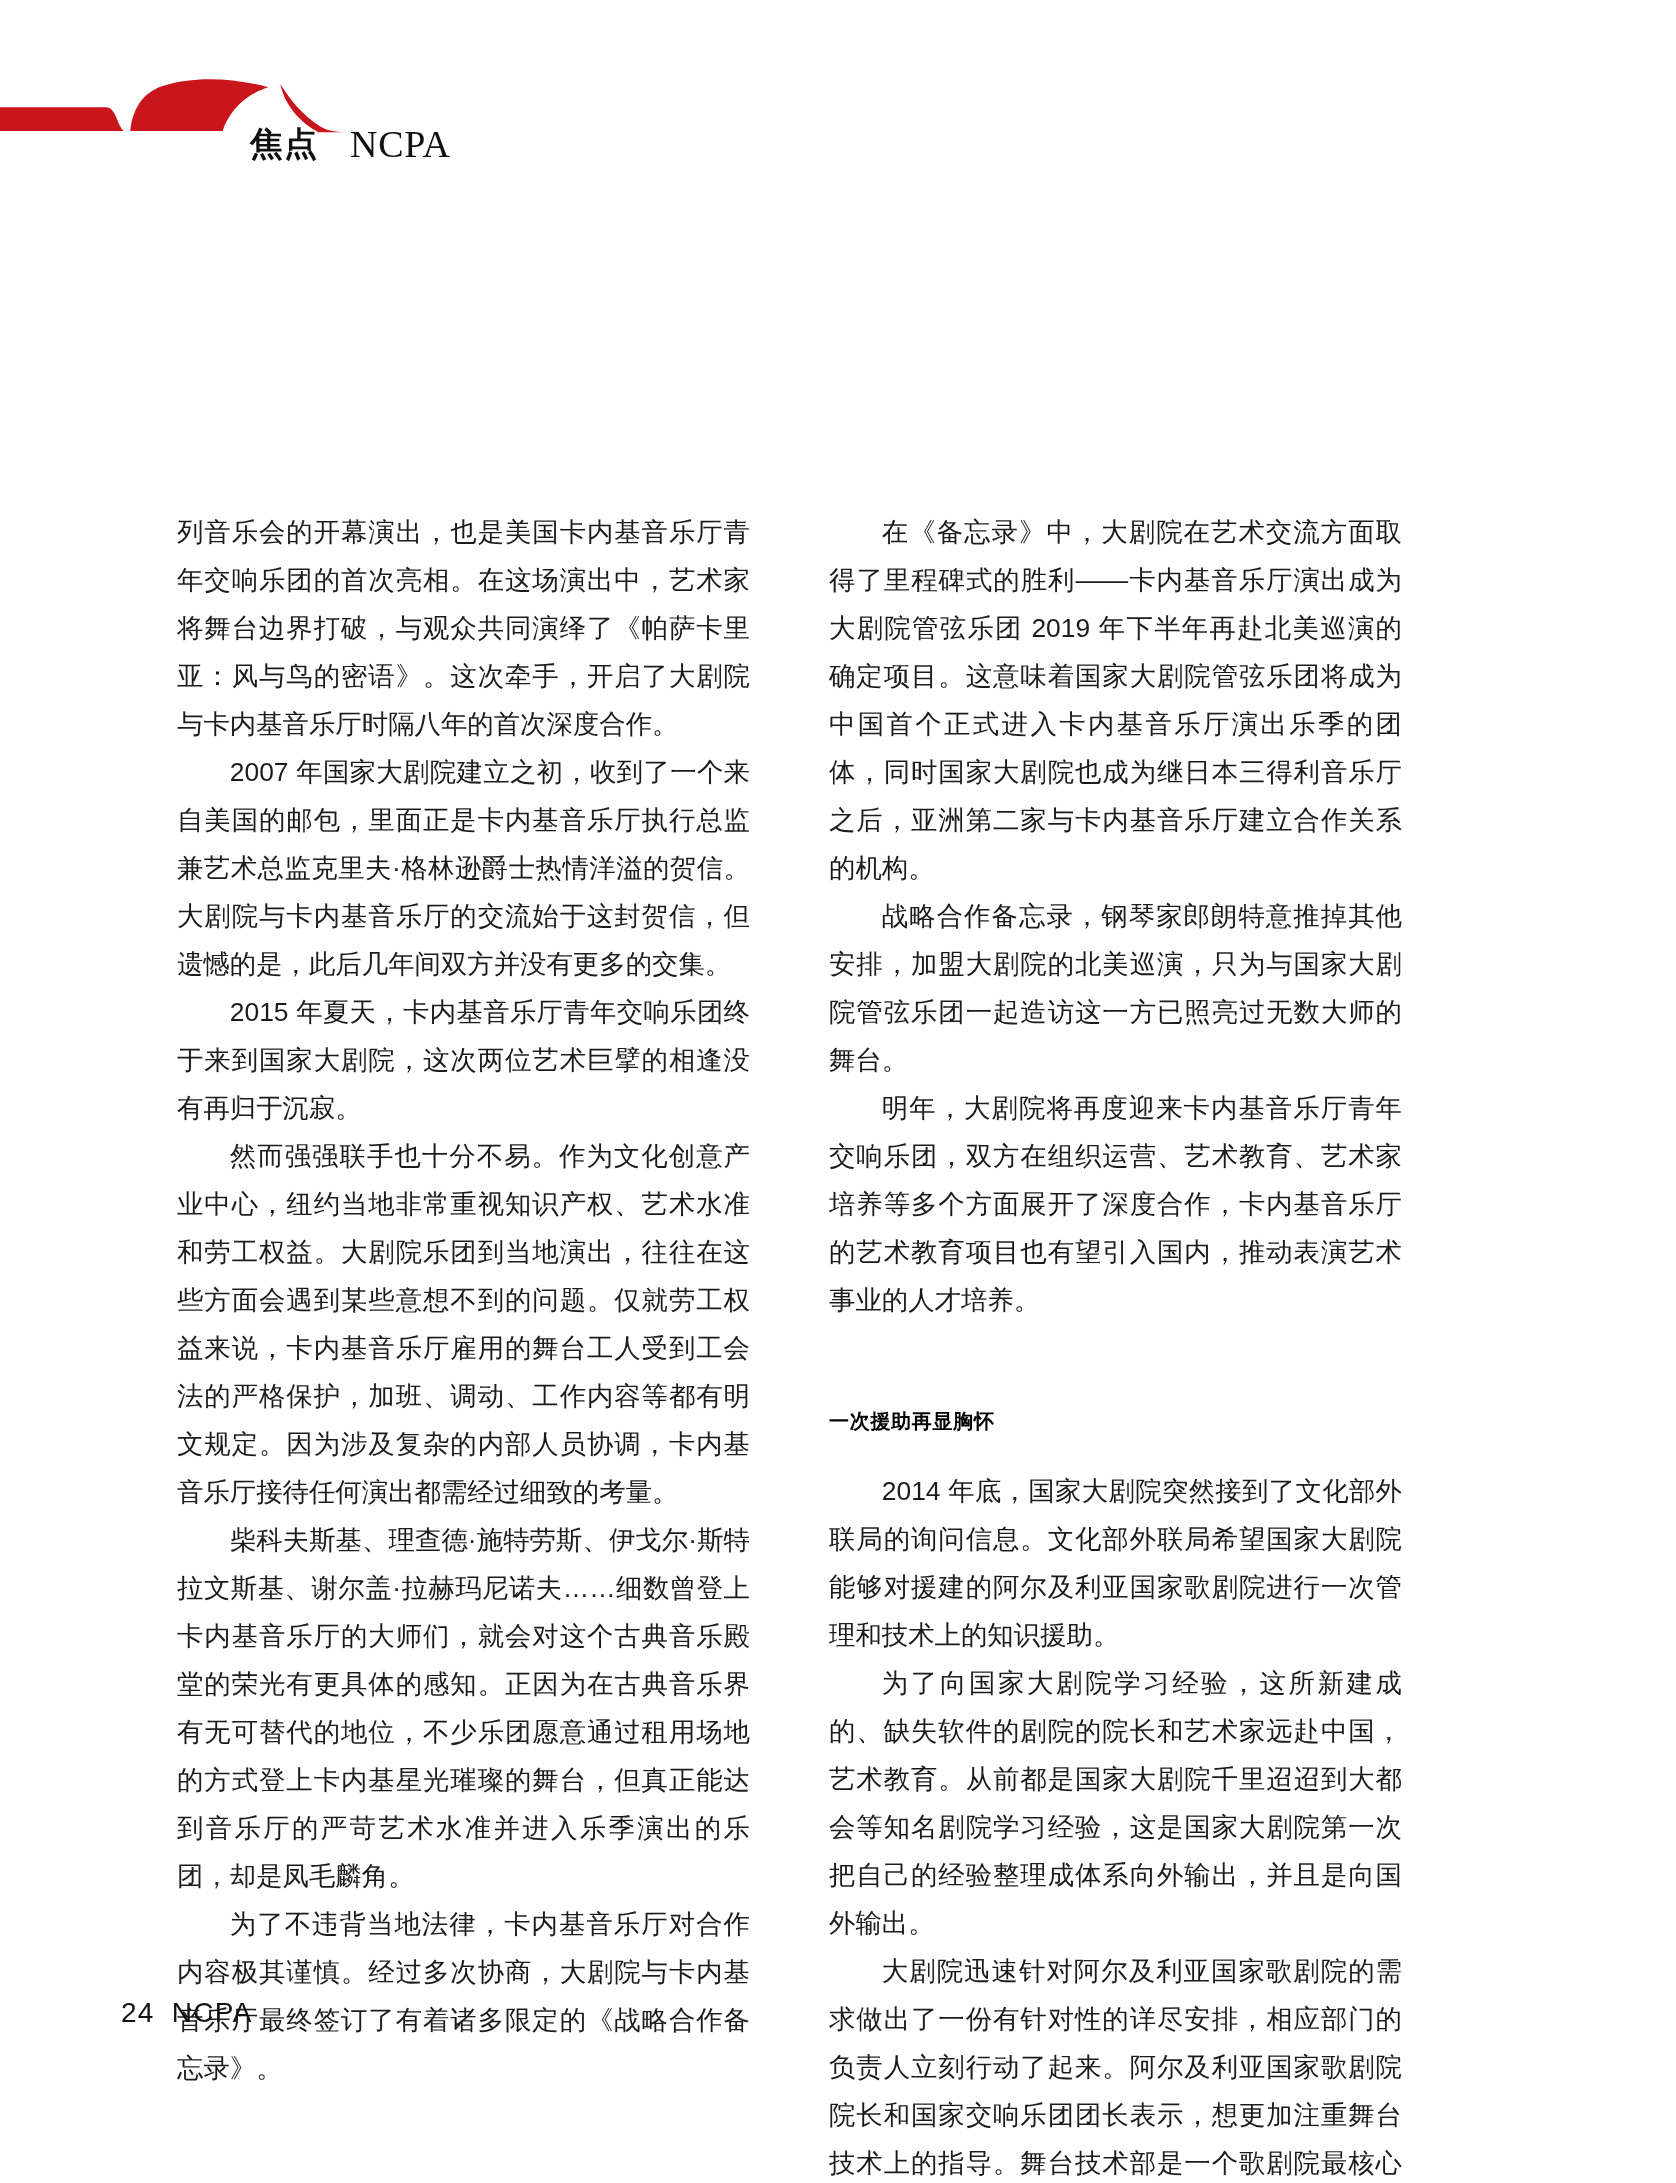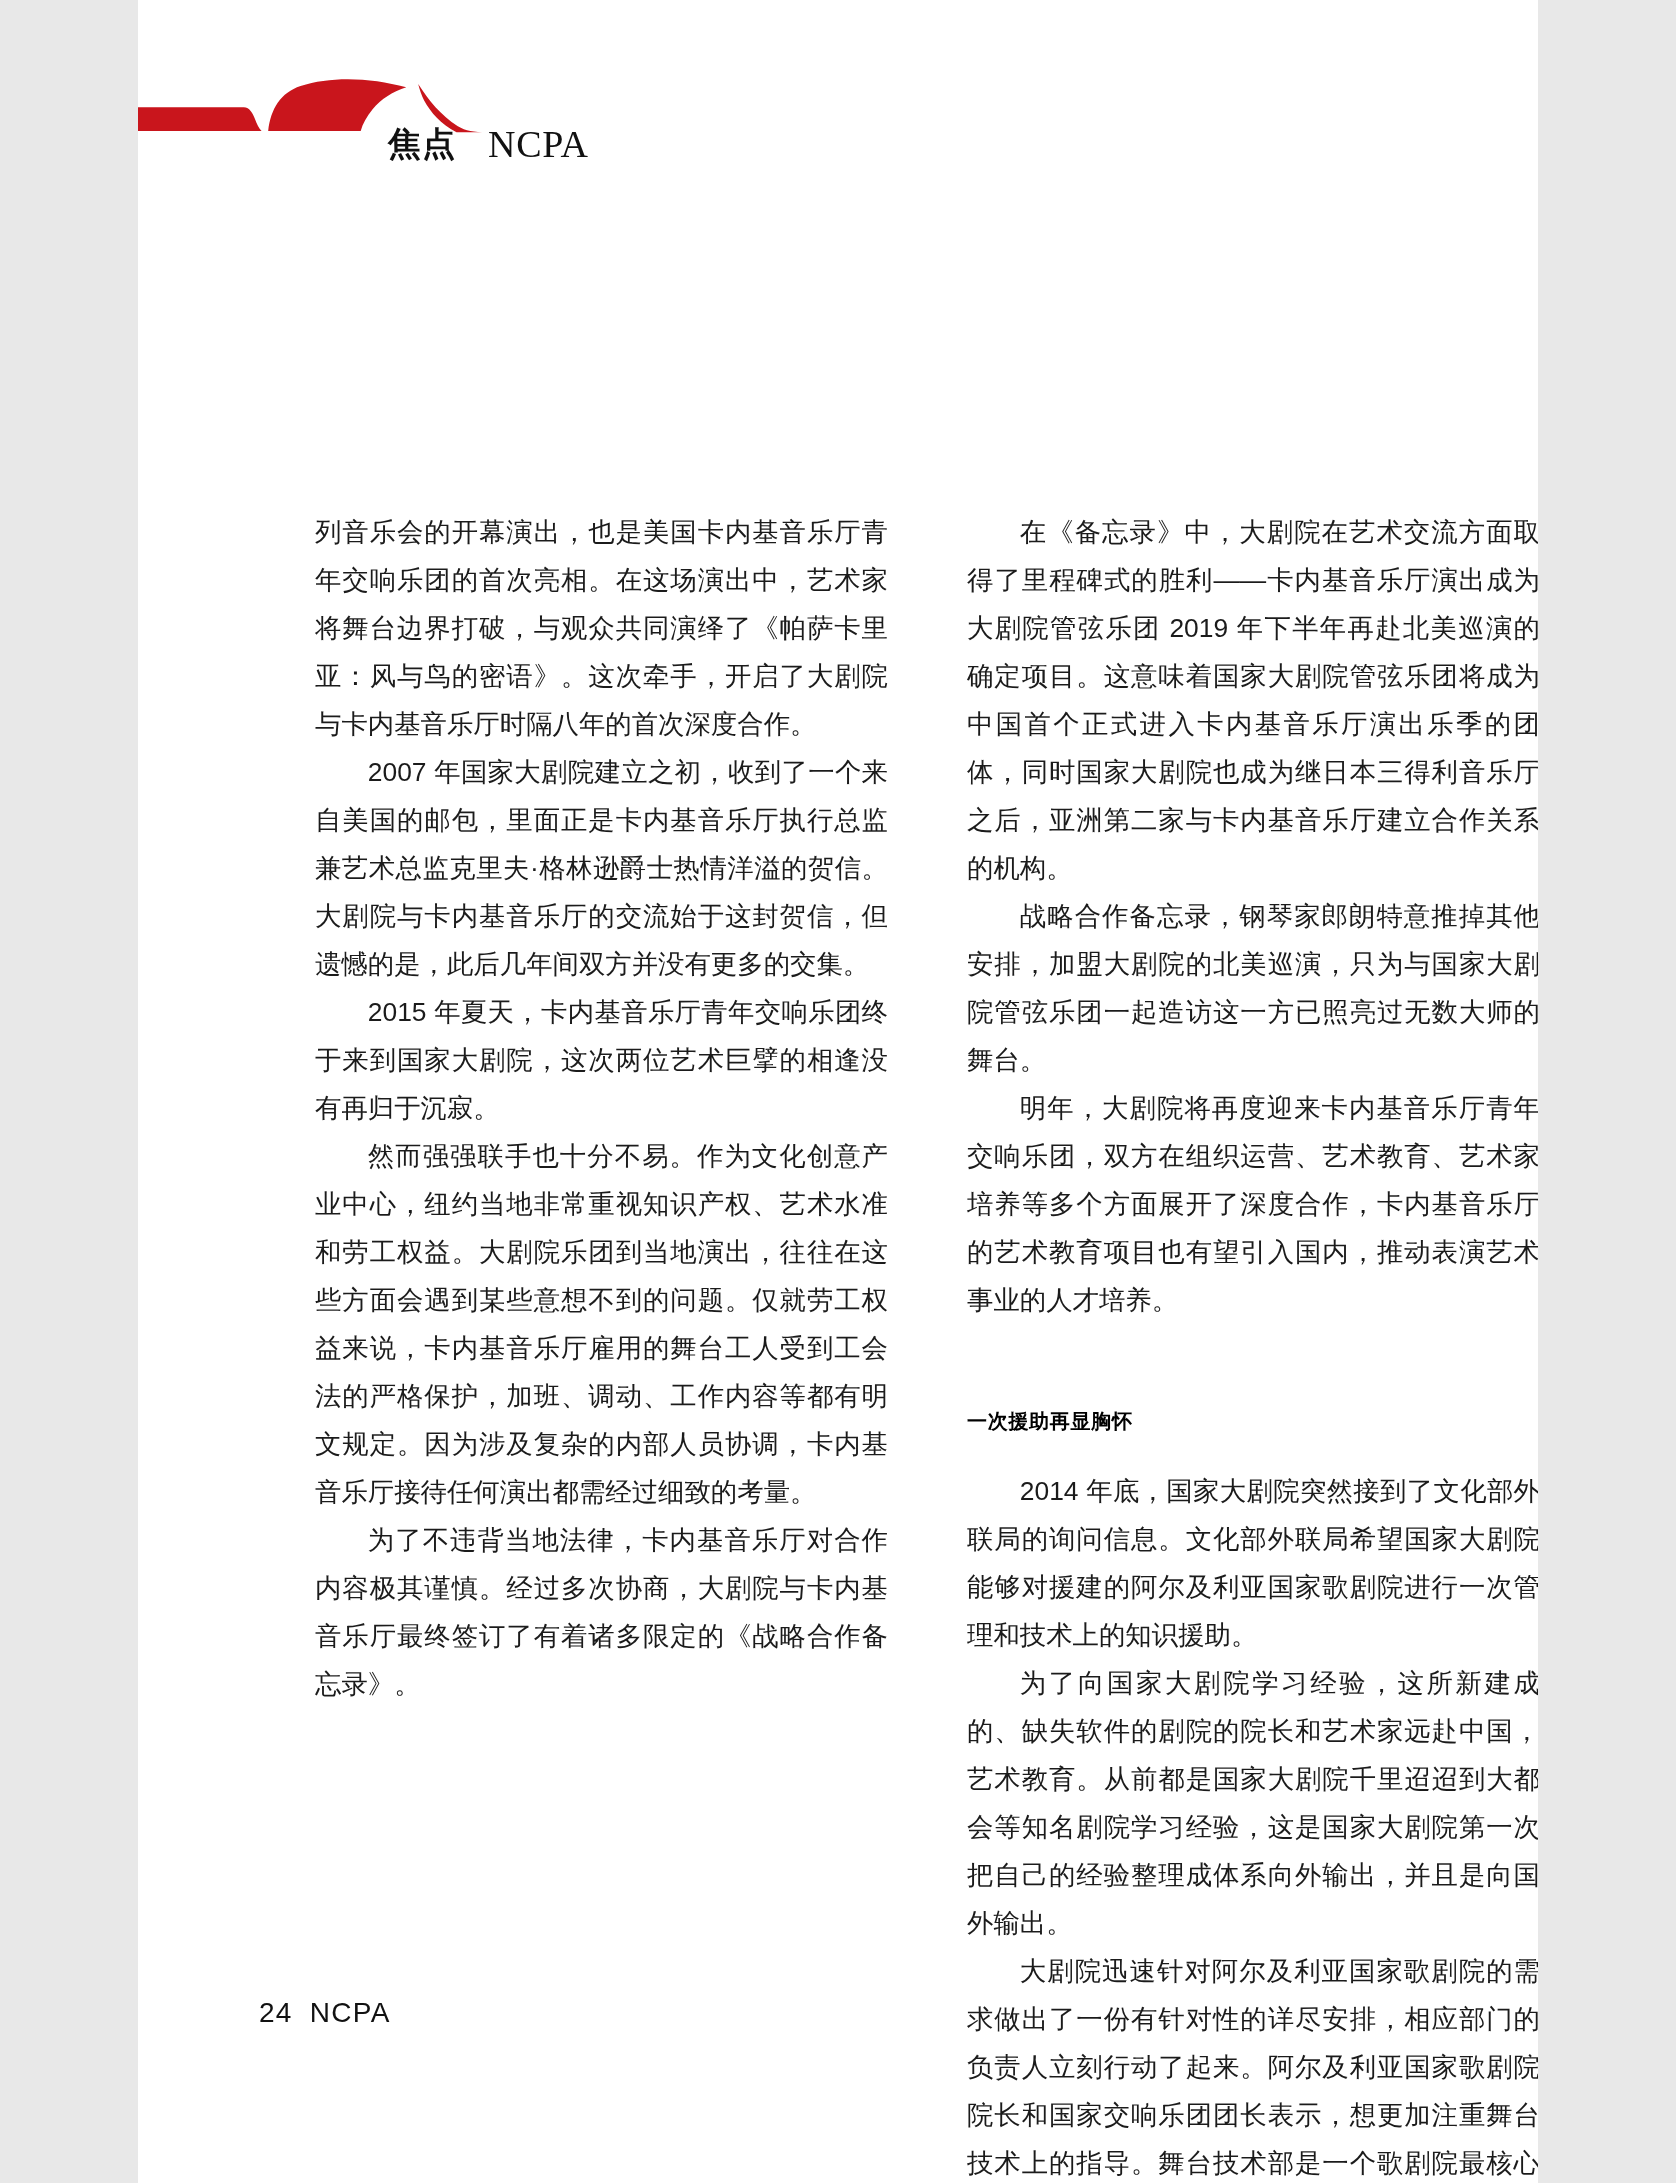--- a/index.html
+++ b/index.html
@@ -1,18 +1,18 @@
 <!DOCTYPE html>
 <html lang="zh" style="font-size:10.6px"><head>
 <meta charset="utf-8">
 <style>
   html,body { margin:0; padding:0; background:#e8e8e8; }
   .page {
     position:relative;
-    width:1400px; height:2183px;
+    width:1676px; height:2183px;
     margin:0 auto;
     background:#ffffff;
     font-family:"Liberation Sans", sans-serif;
     color:#1b1b1b;
     overflow:hidden;
   }
 
   
   .masthead { position:absolute; left:0; top:0; width:594px; height:211px; }
   .masthead svg { position:absolute; left:0; top:0; }
@@ -85,20 +85,21 @@
     </svg>
     <span class="zh">焦点</span>
     <span class="en">NCPA</span>
   </div>
 
   <section class="col left">
     <p class="continued">列音乐会的开幕演出，也是美国卡内基音乐厅青年交响乐团的首次亮相。在这场演出中，艺术家将舞台边界打破，与观众共同演绎了《帕萨卡里亚：风与鸟的密语》。这次牵手，开启了大剧院与卡内基音乐厅时隔八年的首次深度合作。</p>
     <p>2007 年国家大剧院建立之初，收到了一个来自美国的邮包，里面正是卡内基音乐厅执行总监兼艺术总监克里夫·格林逊爵士热情洋溢的贺信。大剧院与卡内基音乐厅的交流始于这封贺信，但遗憾的是，此后几年间双方并没有更多的交集。</p>
     <p>2015 年夏天，卡内基音乐厅青年交响乐团终于来到国家大剧院，这次两位艺术巨擘的相逢没有再归于沉寂。</p>
     <p>然而强强联手也十分不易。作为文化创意产业中心，纽约当地非常重视知识产权、艺术水准和劳工权益。大剧院乐团到当地演出，往往在这些方面会遇到某些意想不到的问题。仅就劳工权益来说，卡内基音乐厅雇用的舞台工人受到工会法的严格保护，加班、调动、工作内容等都有明文规定。因为涉及复杂的内部人员协调，卡内基音乐厅接待任何演出都需经过细致的考量。</p>
+    <p>柴科夫斯基、理查德·施特劳斯、伊戈尔·斯特拉文斯基、谢尔盖·拉赫玛尼诺夫……细数曾登上卡内基音乐厅的大师们，就会对这个古典音乐殿堂的荣光有更具体的感知。正因为在古典音乐界有无可替代的地位，不少乐团愿意通过租用场地的方式登上卡内基星光璀璨的舞台，但真正能达到音乐厅的严苛艺术水准并进入乐季演出的乐团，却是凤毛麟角。</p>
     <p>为了不违背当地法律，卡内基音乐厅对合作内容极其谨慎。经过多次协商，大剧院与卡内基音乐厅最终签订了有着诸多限定的《战略合作备忘录》。</p>
   </section>
 
   <section class="col right">
     <p>在《备忘录》中，大剧院在艺术交流方面取得了里程碑式的胜利——卡内基音乐厅演出成为大剧院管弦乐团 2019 年下半年再赴北美巡演的确定项目。这意味着国家大剧院管弦乐团将成为中国首个正式进入卡内基音乐厅演出乐季的团体，同时国家大剧院也成为继日本三得利音乐厅之后，亚洲第二家与卡内基音乐厅建立合作关系的机构。</p>
     <p>战略合作备忘录，钢琴家郎朗特意推掉其他安排，加盟大剧院的北美巡演，只为与国家大剧院管弦乐团一起造访这一方已照亮过无数大师的舞台。</p>
     <p>明年，大剧院将再度迎来卡内基音乐厅青年交响乐团，双方在组织运营、艺术教育、艺术家培养等多个方面展开了深度合作，卡内基音乐厅的艺术教育项目也有望引入国内，推动表演艺术事业的人才培养。</p>
 
     <h2 class="section-heading">一次援助再显胸怀</h2>
 

